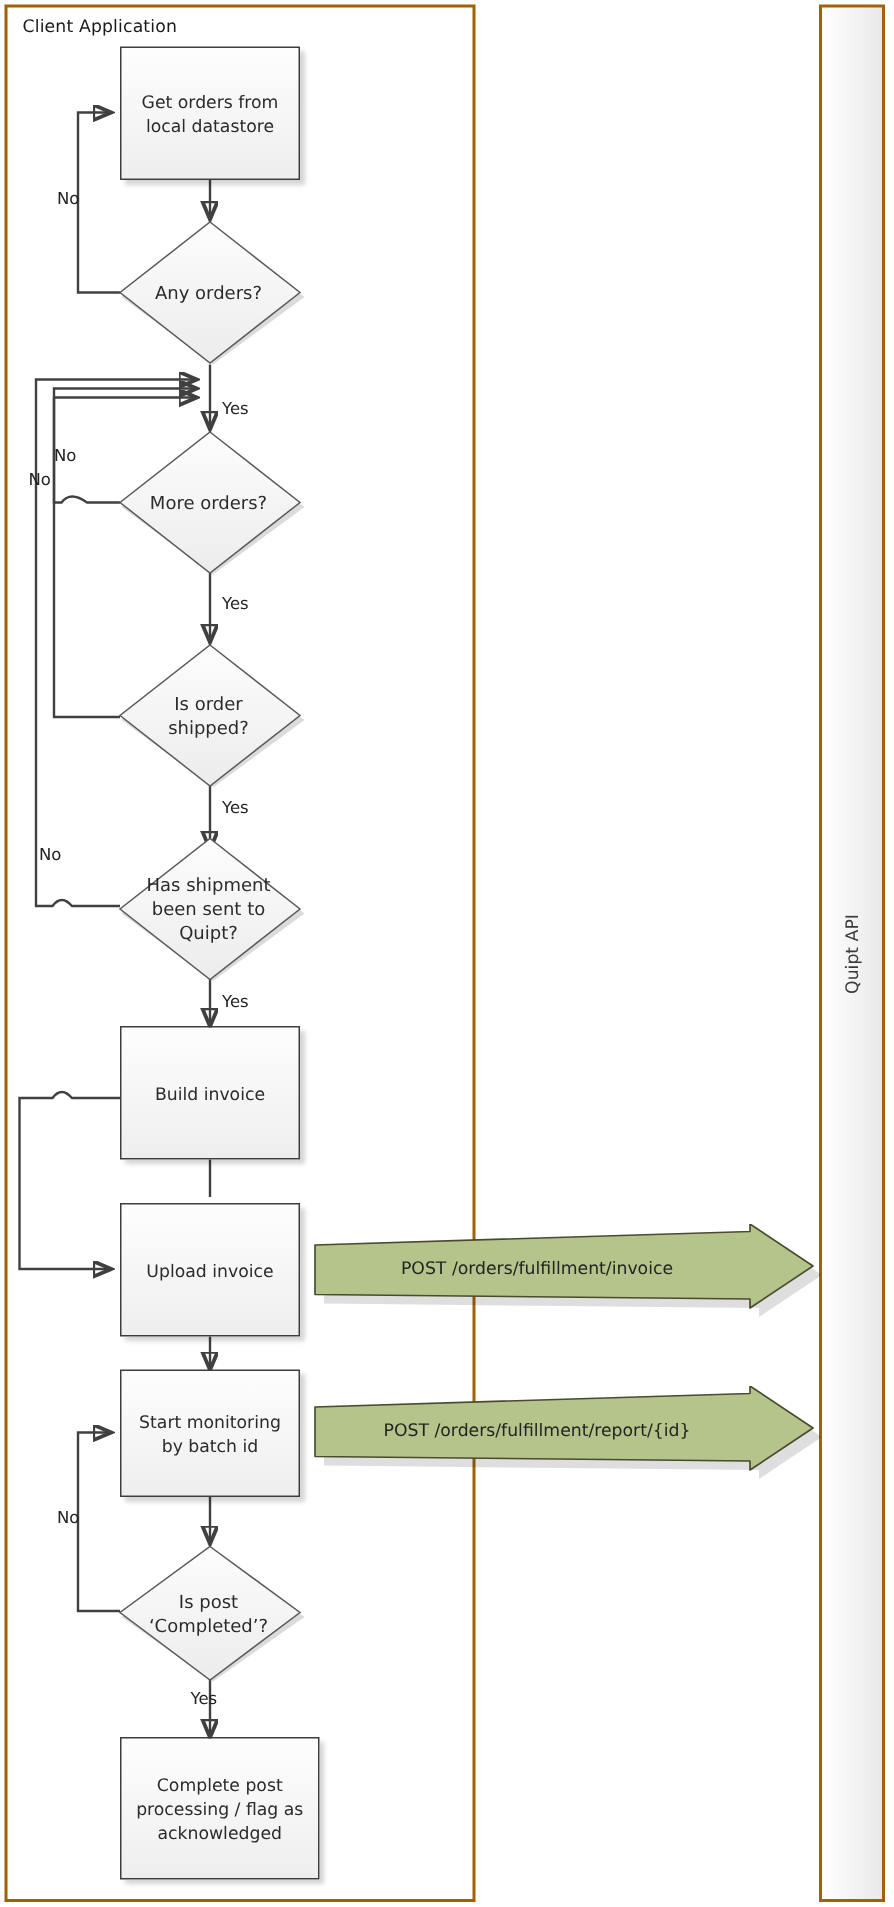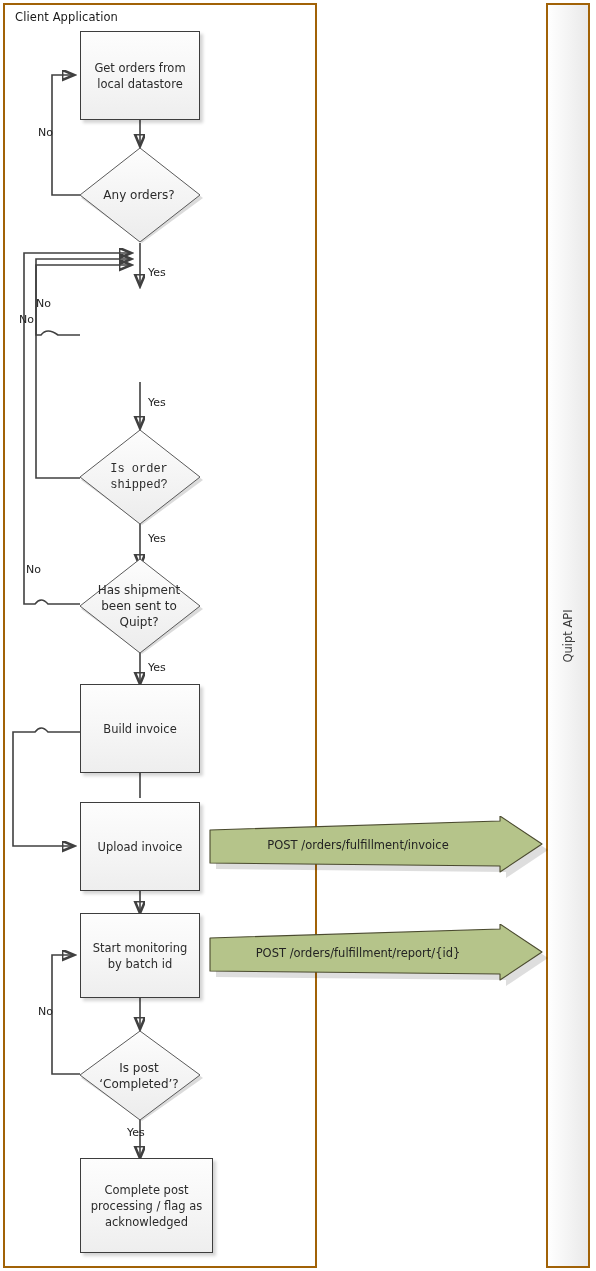--- a/index.html
+++ b/index.html
@@ -181,27 +181,34 @@
           <stop offset="0%" stop-color="#fdfdfd"></stop>
             <stop offset="100%" stop-color="#ececec"></stop>
         </linearGradient>
       </defs>
       <polygon points="64,5 125,52 64,97 3,52" fill="rgba(0,0,0,.14)"></polygon>
       <polygon points="62,2 122,49 62,96 2,49" fill="url(#dg1)" stroke="#5a5a5a" stroke-width="1"></polygon>
     </svg>
     <div class="diamond-text" style="width:122px;height:98px;">Any orders?</div>
   </div>
 
+  <div class="diamond-wrap" style="left:78px;top:286px;width:126px;height:99px;">
+    <svg width="126" height="99" viewBox="0 0 126 99">
+      <polygon points="64,5 125,52 64,97 3,52" fill="rgba(0,0,0,.14)"></polygon>
+      <polygon points="62,2 122,49 62,96 2,49" fill="url(#dg1)" stroke="#5a5a5a" stroke-width="1"></polygon>
+    </svg>
+    <div class="diamond-text" style="width:122px;height:98px;">More orders?</div>
+  </div>
 
   <div class="diamond-wrap" style="left:78px;top:428px;width:126px;height:99px;">
     <svg width="126" height="99" viewBox="0 0 126 99">
       <polygon points="64,5 125,52 64,97 3,52" fill="rgba(0,0,0,.14)"></polygon>
       <polygon points="62,2 122,49 62,96 2,49" fill="url(#dg1)" stroke="#5a5a5a" stroke-width="1"></polygon>
     </svg>
-    <div class="diamond-text" style="width:122px;height:98px;padding:0 16px;box-sizing:border-box;font-family:Liberation Mono, monospace;">Is order shipped?</div>
+    <div class="diamond-text" style="width:122px;height:98px;padding:0 16px;box-sizing:border-box;">Is order shipped?</div>
   </div>
 
   <div class="diamond-wrap" style="left:78px;top:557px;width:126px;height:99px;">
     <svg width="126" height="99" viewBox="0 0 126 99">
       <polygon points="64,5 125,52 64,97 3,52" fill="rgba(0,0,0,.14)"></polygon>
       <polygon points="62,2 122,49 62,96 2,49" fill="url(#dg1)" stroke="#5a5a5a" stroke-width="1"></polygon>
     </svg>
     <div class="diamond-text" style="width:122px;height:98px;padding:0 10px;box-sizing:border-box;">Has shipment been sent to Quipt?</div>
   </div>
 

